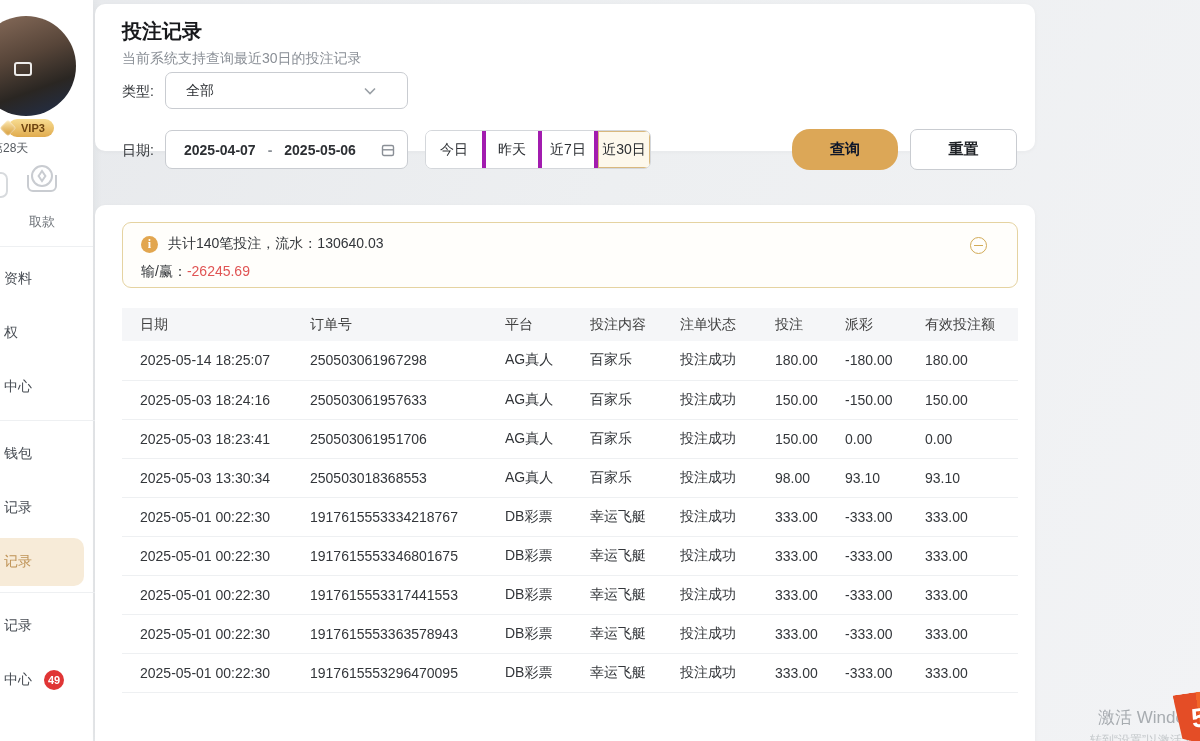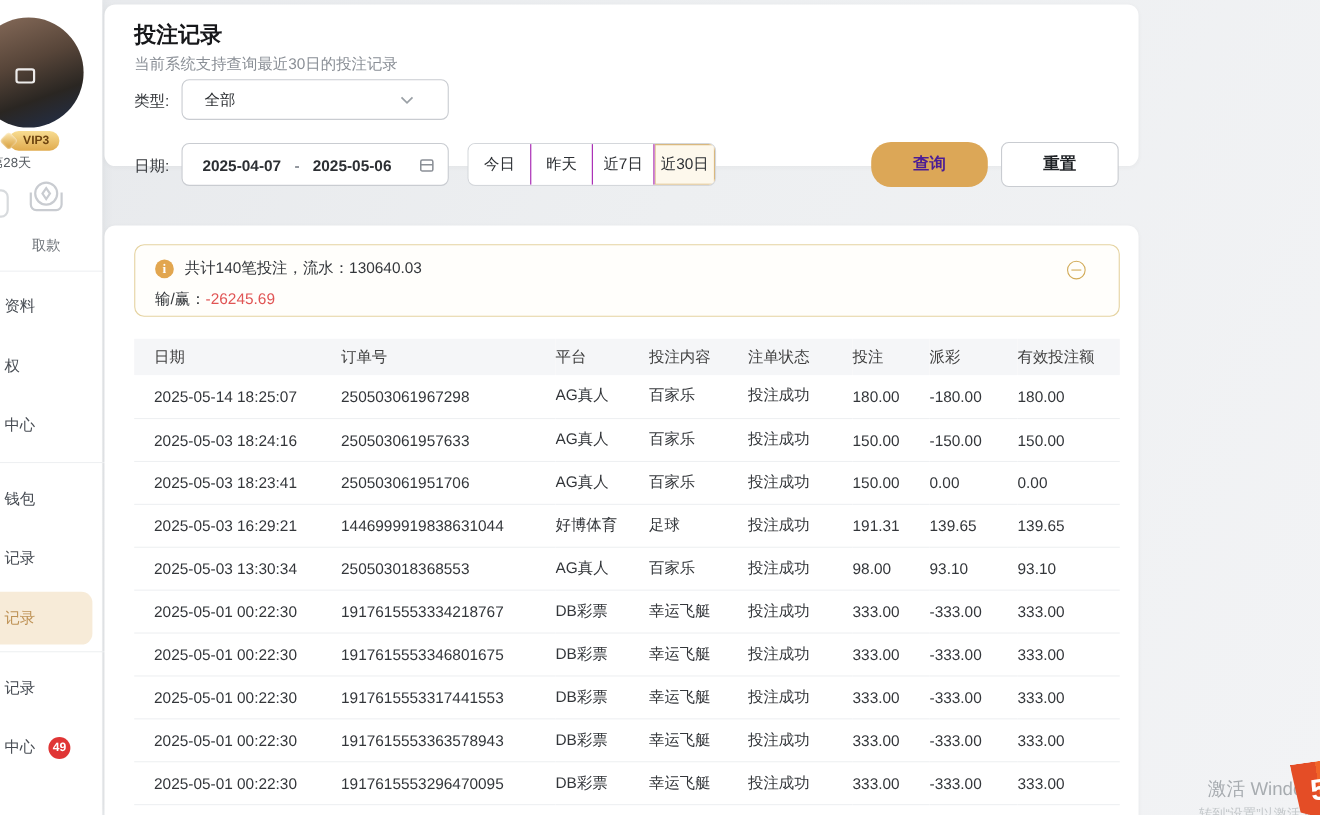--- a/index.html
+++ b/index.html
@@ -59,27 +59,27 @@
   .type-select .grow { flex:1; }
 
   .date-box { position:absolute; left:70px; top:126px; width:243px; height:39px;
               border:1px solid #c9ccd1; border-radius:7px; background:#fff;
               display:flex; align-items:center; padding:0 12px 0 18px; font-size:14px; color:#2c2f33; cursor:pointer;font-weight:bold; }
   .date-box .sep { margin:0 12px; color:#8a8f96; }
   .date-box .grow { flex:1; }
 
   .quick-group { position:absolute; left:330px; top:126px; height:39px; display:flex;
                  border:1px solid #d4d7db; border-radius:7px; overflow:hidden; background:#fff; }
-  .quick-btn { width:56px; height:100%; background:#fff; border:none; border-left:1px solid #a21caf;
+  .quick-btn { width:56px; height:100%; background:#fff; border:none; border-left:4px solid #a21caf;
                font-size:14px; color:#2c2f33; cursor:pointer; font-family:inherit; }
   .quick-btn:first-child { border-left:none; }
   .quick-btn.selected { background:#fdf8ec; box-shadow:inset 0 0 0 1px #d9b87e; color:#2c2f33; }
 
   .query-btn { position:absolute; left:697px; top:125px; width:106px; height:41px;
-               background:#dca757; border:none; border-radius:18px; color:#4c1d95;
+               background:#dca757; border:none; border-radius:18px; color:#0f172a;
                font-size:15px; font-weight:bold; cursor:pointer; font-family:Liberation Serif, serif; }
   .reset-btn { position:absolute; left:815px; top:125px; width:107px; height:41px;
                background:#fff; border:1px solid #c9ccd1; border-radius:7px; color:#1f2226;
                font-size:15px; font-weight:bold; cursor:pointer; font-family:inherit; }
 
   
   .summary-box { position:absolute; left:27px; top:17px; width:896px; height:66px;
                  border:1px solid #e5d3a1; border-radius:9px; background:#fffefb; }
   .summary-line1 { position:absolute; left:18px; top:12px; display:flex; align-items:center; gap:10px;
                    font-size:14px; color:#33363a; }
@@ -282,30 +282,20 @@
     <td>2025-05-03 18:23:41</td>
     <td>250503061951706</td>
     <td>AG真人</td>
     <td>百家乐</td>
     <td>投注成功</td>
     <td>150.00</td>
     <td>0.00</td>
     <td>0.00</td>
   </tr>
 
-  <tr>
-    <td>2025-05-03 16:29:21</td>
-    <td>1446999919838631044</td>
-    <td>好博体育</td>
-    <td>足球</td>
-    <td>投注成功</td>
-    <td>191.31</td>
-    <td class="red">139.65</td>
-    <td>139.65</td>
-  </tr>
 
   <tr>
     <td>2025-05-03 13:30:34</td>
     <td>250503018368553</td>
     <td>AG真人</td>
     <td>百家乐</td>
     <td>投注成功</td>
     <td>98.00</td>
     <td class="red">93.10</td>
     <td>93.10</td>

